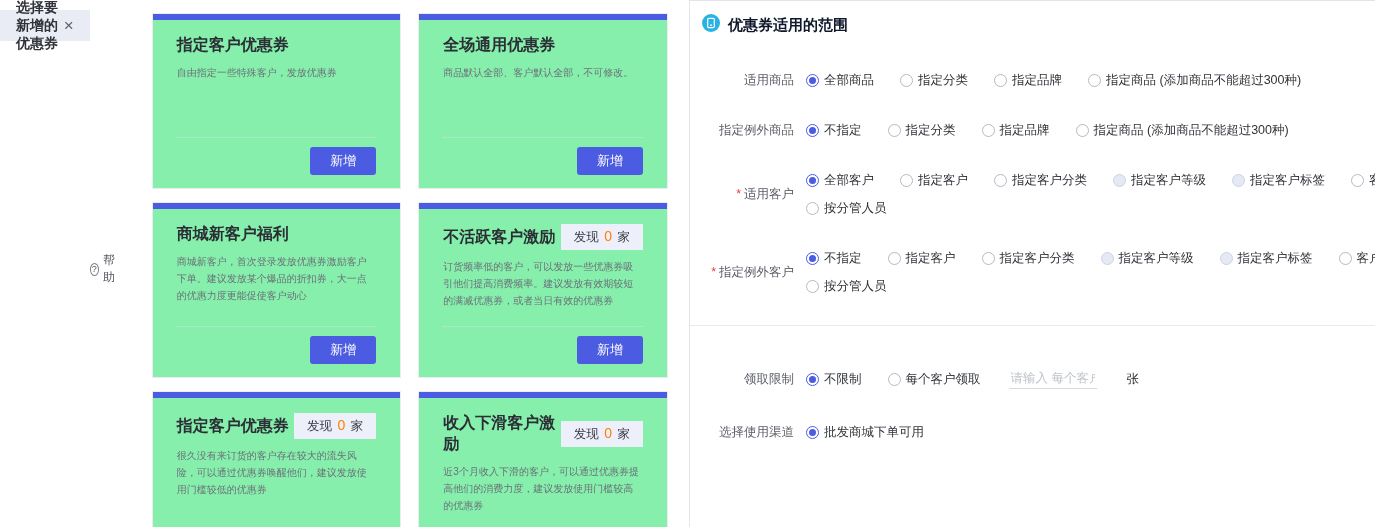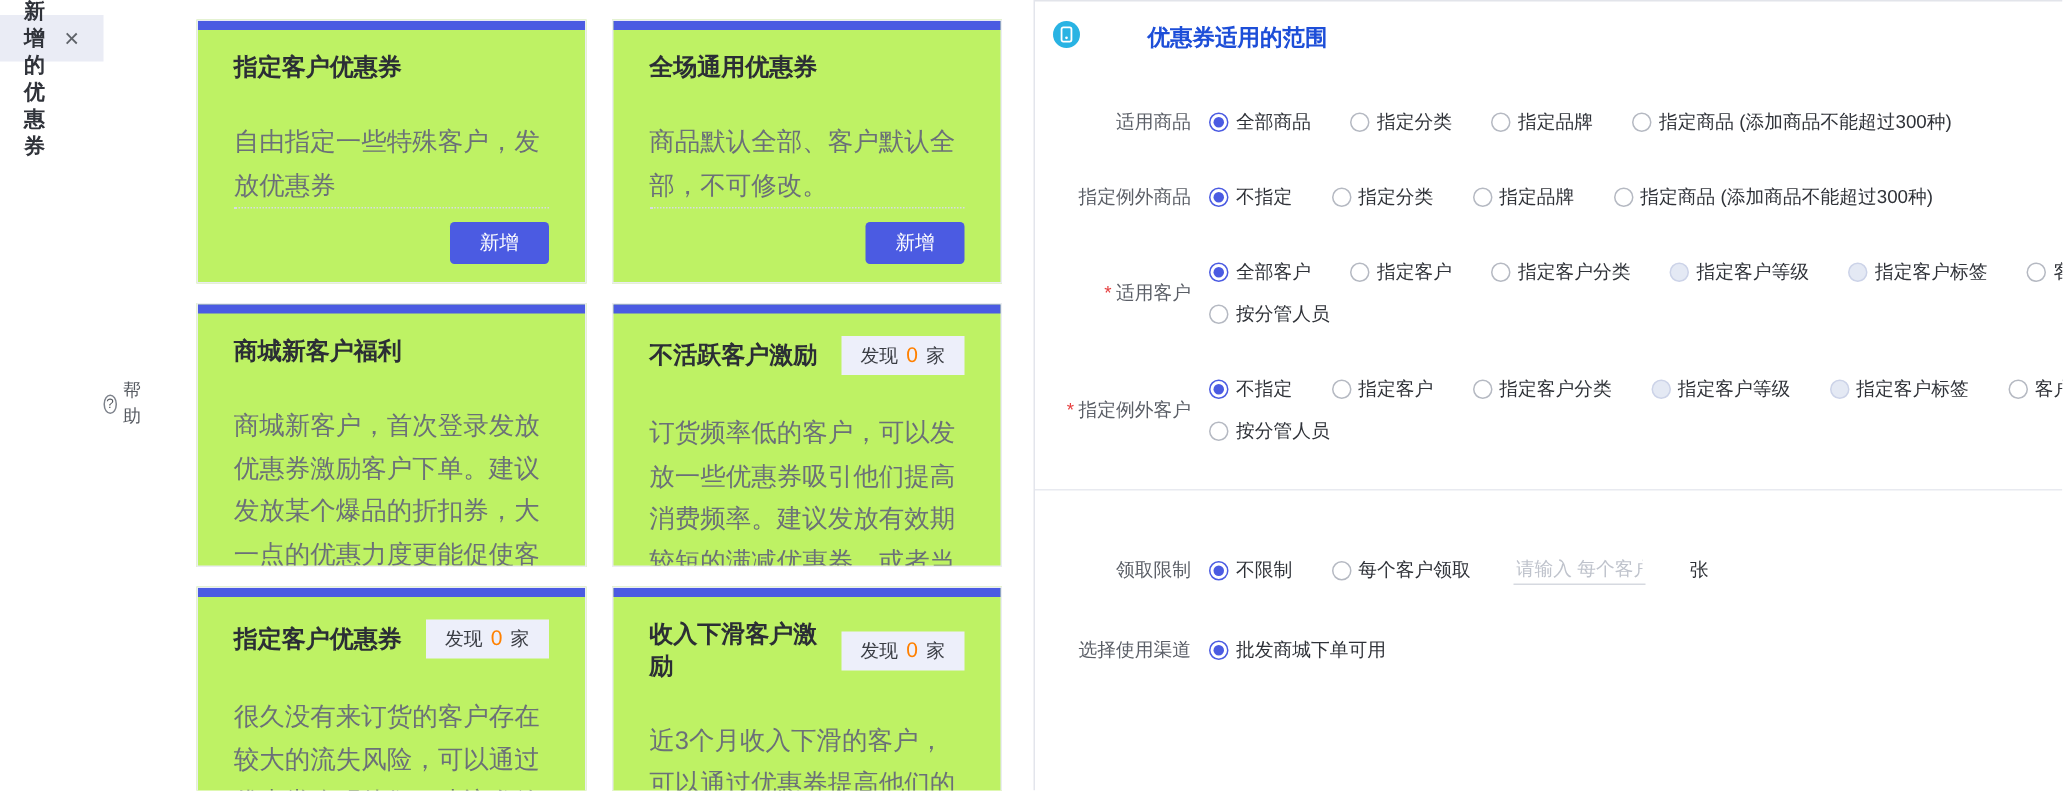--- a/index.html
+++ b/index.html
@@ -14,39 +14,39 @@
                   justify-content:space-between; padding:0 16px; }
   .modal-title { font-size:14px; font-weight:bold; color:#30333a; }
   .modal-close { font-size:17px; color:#5f6369; cursor:pointer; line-height:1; }
   .help-row { display:flex; justify-content:flex-end; align-items:center; gap:4px;
               padding:5px 14px 4px 0; font-size:12px; color:#565a61; }
   .help-q { display:inline-flex; align-items:center; justify-content:center;
             width:13px; height:13px; border:1px solid #7d828b; border-radius:50%;
             font-size:9px; color:#565a61; }
   .card-grid { display:grid; grid-template-columns:1fr 1fr; gap:13px 17px;
                padding:3px 21px 0 19px; }
-  .card { height:176px; border:1px solid #eaecf2; background:#bef264;
+  .card { height:176px; border:1px solid #eaecf2; background:#86efac;
           display:flex; flex-direction:column; }
   .card-bar { height:6px; background:var(--primary,#4b5be2); }
   .card-body { flex:1; display:flex; flex-direction:column; padding:15px 24px 13px; overflow:hidden; }
   .card-title-row { display:flex; align-items:center; justify-content:space-between; }
   .card-title { font-size:16px; font-weight:bold; color:#2b2e35; }
   .badge { background:#edeffa; font-size:12.5px; color:#3a3d44; padding:4px 13px; white-space:nowrap; }
   .badge b { color:var(--badge-num,#ff8000); font-weight:normal; font-size:14px; padding:0 2px; }
-  .card-desc { margin-top:25px; font-size:17px; color:#6b7078; line-height:1.68; }
+  .card-desc { margin-top:9px; font-size:10px; color:#6b7078; line-height:1.68; }
   .card-footer { margin-top:auto; border-top:1px dotted #d8dbe2; padding-top:9px; text-align:right; }
   .add-btn { background:var(--primary,#4b5be2); color:#fff; border:none; font-size:13px;
              padding:5px 20px; border-radius:3px; cursor:pointer;
              font-family:"Liberation Sans","DejaVu Sans",sans-serif;margin-left:31px; }
 
   
   .panel { flex:1; min-width:0; border-top:1px solid #e2e4ea; padding:0 0 0 12px; overflow:hidden; }
   .section + .section { margin-top:16px; border-top:1px solid #e8eaf0; margin-left:-12px; padding-left:12px; }
   .section-head { display:flex; align-items:center; gap:8px; padding-top:13px; }
-  .section-title { font-size:15px; font-weight:bold; color:#1d4ed8;margin-left:37px; }
+  .section-title { font-size:15px; font-weight:bold; color:#0f172a; }
   .rows { margin-top:33px; }
   .sec2 .rows { margin-top:42px; }
   .form-row { display:flex; align-items:center; margin-bottom:28px; }
   .sec2 .form-row { margin-bottom:31px; }
   .row-label { flex:0 0 92px; text-align:right; font-size:12.5px; color:#5a5e66;
                margin-right:12px; white-space:nowrap; }
   .req { color:#e64040; font-style:normal; margin-right:3px; font-size:12.5px; }
   .row-options { display:flex; flex-direction:column; gap:6px; min-width:0; }
   .opt-line { display:flex; align-items:center; gap:26px; white-space:nowrap; height:22px; }
   .opt { display:inline-flex; align-items:center; gap:5px; font-size:12.5px; color:#2f3238; cursor:pointer; }

